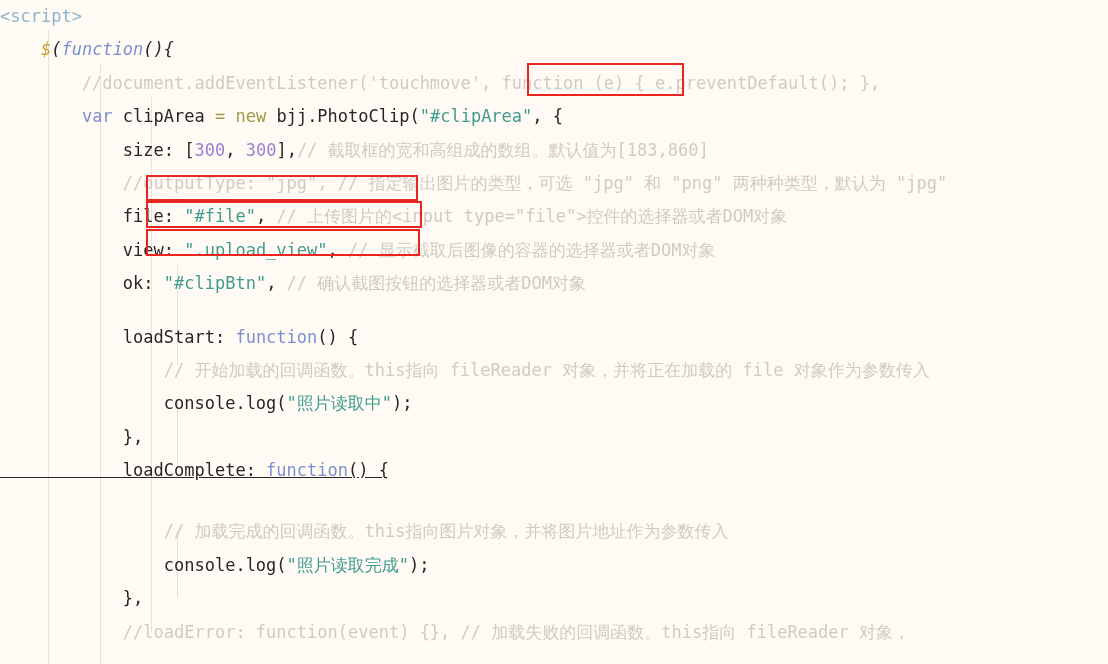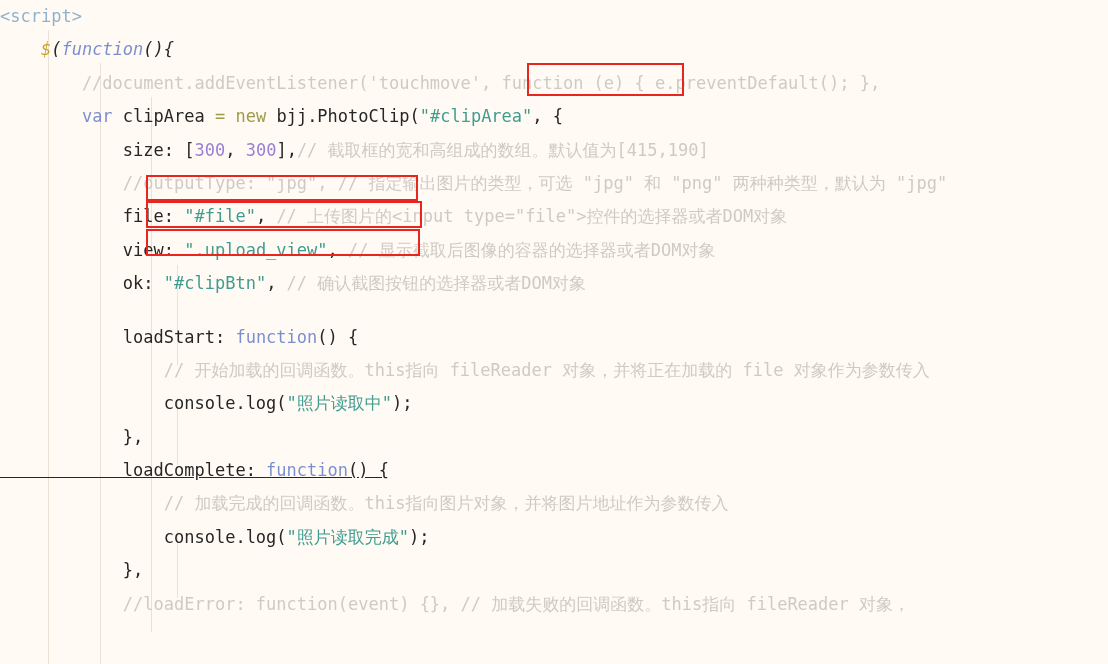--- a/index.html
+++ b/index.html
@@ -79,31 +79,31 @@
       <div class="indent-guide" style="left: 177px; top: 265px; height: 100px;"></div>
       <div class="indent-guide" style="left: 177px; top: 398px; height: 67px;"></div>
       <div class="indent-guide" style="left: 177px; top: 531px; height: 67px;"></div>
     </div>
 
   <div class="code-area" id="code-area">
       <div class="code-line" style="height: 33.4px; line-height: 33.4px;"><span class="tok-tag">&lt;script&gt;</span></div>
       <div class="code-line" style="height: 33.4px; line-height: 33.4px; font-style: italic;"><span class="tok-plain">    </span><span class="tok-dollar">$</span><span class="tok-plain">(</span><span class="tok-keyword">function</span><span class="tok-plain">(){</span></div>
       <div class="code-line" style="height: 33.4px; line-height: 33.4px;"><span class="tok-comment">        //document.addEventListener('touchmove', function (e) { e.preventDefault(); },</span></div>
       <div class="code-line" style="height: 33.4px; line-height: 33.4px;"><span class="tok-plain">        </span><span class="tok-keyword">var</span><span class="tok-plain"> clipArea </span><span class="tok-kw2">=</span><span class="tok-plain"> </span><span class="tok-kw2">new</span><span class="tok-plain"> bjj.PhotoClip(</span><span class="tok-string">"#clipArea"</span><span class="tok-plain">, {</span></div>
-      <div class="code-line" style="height: 33.4px; line-height: 33.4px;"><span class="tok-plain">            size: [</span><span class="tok-number">300</span><span class="tok-plain">, </span><span class="tok-number">300</span><span class="tok-plain">],</span><span class="tok-comment">// 截取框的宽和高组成的数组。默认值为[415,190]</span></div>
+      <div class="code-line" style="height: 33.4px; line-height: 33.4px;"><span class="tok-plain">            size: [</span><span class="tok-number">300</span><span class="tok-plain">, </span><span class="tok-number">300</span><span class="tok-plain">],</span><span class="tok-comment">// 截取框的宽和高组成的数组。默认值为[183,860]</span></div>
       <div class="code-line" style="height: 33.4px; line-height: 33.4px;"><span class="tok-comment">            //outputType: "jpg", // 指定输出图片的类型，可选 "jpg" 和 "png" 两种种类型，默认为 "jpg"</span></div>
       <div class="code-line" style="height: 33.4px; line-height: 33.4px;"><span class="tok-plain">            file: </span><span class="tok-string">"#file"</span><span class="tok-plain">, </span><span class="tok-comment">// 上传图片的&lt;input type="file"&gt;控件的选择器或者DOM对象</span></div>
       <div class="code-line" style="height: 33.4px; line-height: 33.4px;"><span class="tok-plain">            view: </span><span class="tok-string">".upload_view"</span><span class="tok-plain">, </span><span class="tok-comment">// 显示截取后图像的容器的选择器或者DOM对象</span></div>
       <div class="code-line" style="height: 33.4px; line-height: 33.4px;"><span class="tok-plain">            ok: </span><span class="tok-string">"#clipBtn"</span><span class="tok-plain">, </span><span class="tok-comment">// 确认截图按钮的选择器或者DOM对象</span></div>
       <div class="code-line" style="height: 33.4px; line-height: 33.4px; margin-top: 20px;"><span class="tok-plain">            loadStart: </span><span class="tok-keyword">function</span><span class="tok-plain">() {</span></div>
       <div class="code-line" style="height: 33.4px; line-height: 33.4px;"><span class="tok-comment">                // 开始加载的回调函数。this指向 fileReader 对象，并将正在加载的 file 对象作为参数传入</span></div>
       <div class="code-line" style="height: 33.4px; line-height: 33.4px;"><span class="tok-plain">                console.log(</span><span class="tok-string">"照片读取中"</span><span class="tok-plain">);</span></div>
       <div class="code-line" style="height: 33.4px; line-height: 33.4px;"><span class="tok-plain">            },</span></div>
       <div class="code-line" style="height: 33.4px; line-height: 33.4px; text-decoration: underline;"><span class="tok-plain">            loadComplete: </span><span class="tok-keyword">function</span><span class="tok-plain">() {</span></div>
-      <div class="code-line" style="height: 33.4px; line-height: 33.4px;"><span class="tok-comment">                // 加载完成的回调函数。this指向图片对象，并将图片地址作为参数传入</span></div>
+      <div class="code-line" style="height: 33.4px; line-height: 33.4px; margin-top: 28px;"><span class="tok-comment">                // 加载完成的回调函数。this指向图片对象，并将图片地址作为参数传入</span></div>
       <div class="code-line" style="height: 33.4px; line-height: 33.4px;"><span class="tok-plain">                console.log(</span><span class="tok-string">"照片读取完成"</span><span class="tok-plain">);</span></div>
       <div class="code-line" style="height: 33.4px; line-height: 33.4px;"><span class="tok-plain">            },</span></div>
       <div class="code-line" style="height: 33.4px; line-height: 33.4px;"><span class="tok-comment">            //loadError: function(event) {}, // 加载失败的回调函数。this指向 fileReader 对象，</span></div>
     </div>
 
   <div id="annotation-layer">
       <div class="redbox" style="left: 527px; top: 63px; width: 157px; height: 33px;"></div>
       <div class="redbox" style="left: 146px; top: 175px; width: 272px; height: 26px;"></div>
       <div class="redbox" style="left: 146px; top: 201px; width: 276px; height: 27px;"></div>
       <div class="redbox" style="left: 146px; top: 229px; width: 274px; height: 27px;"></div>

